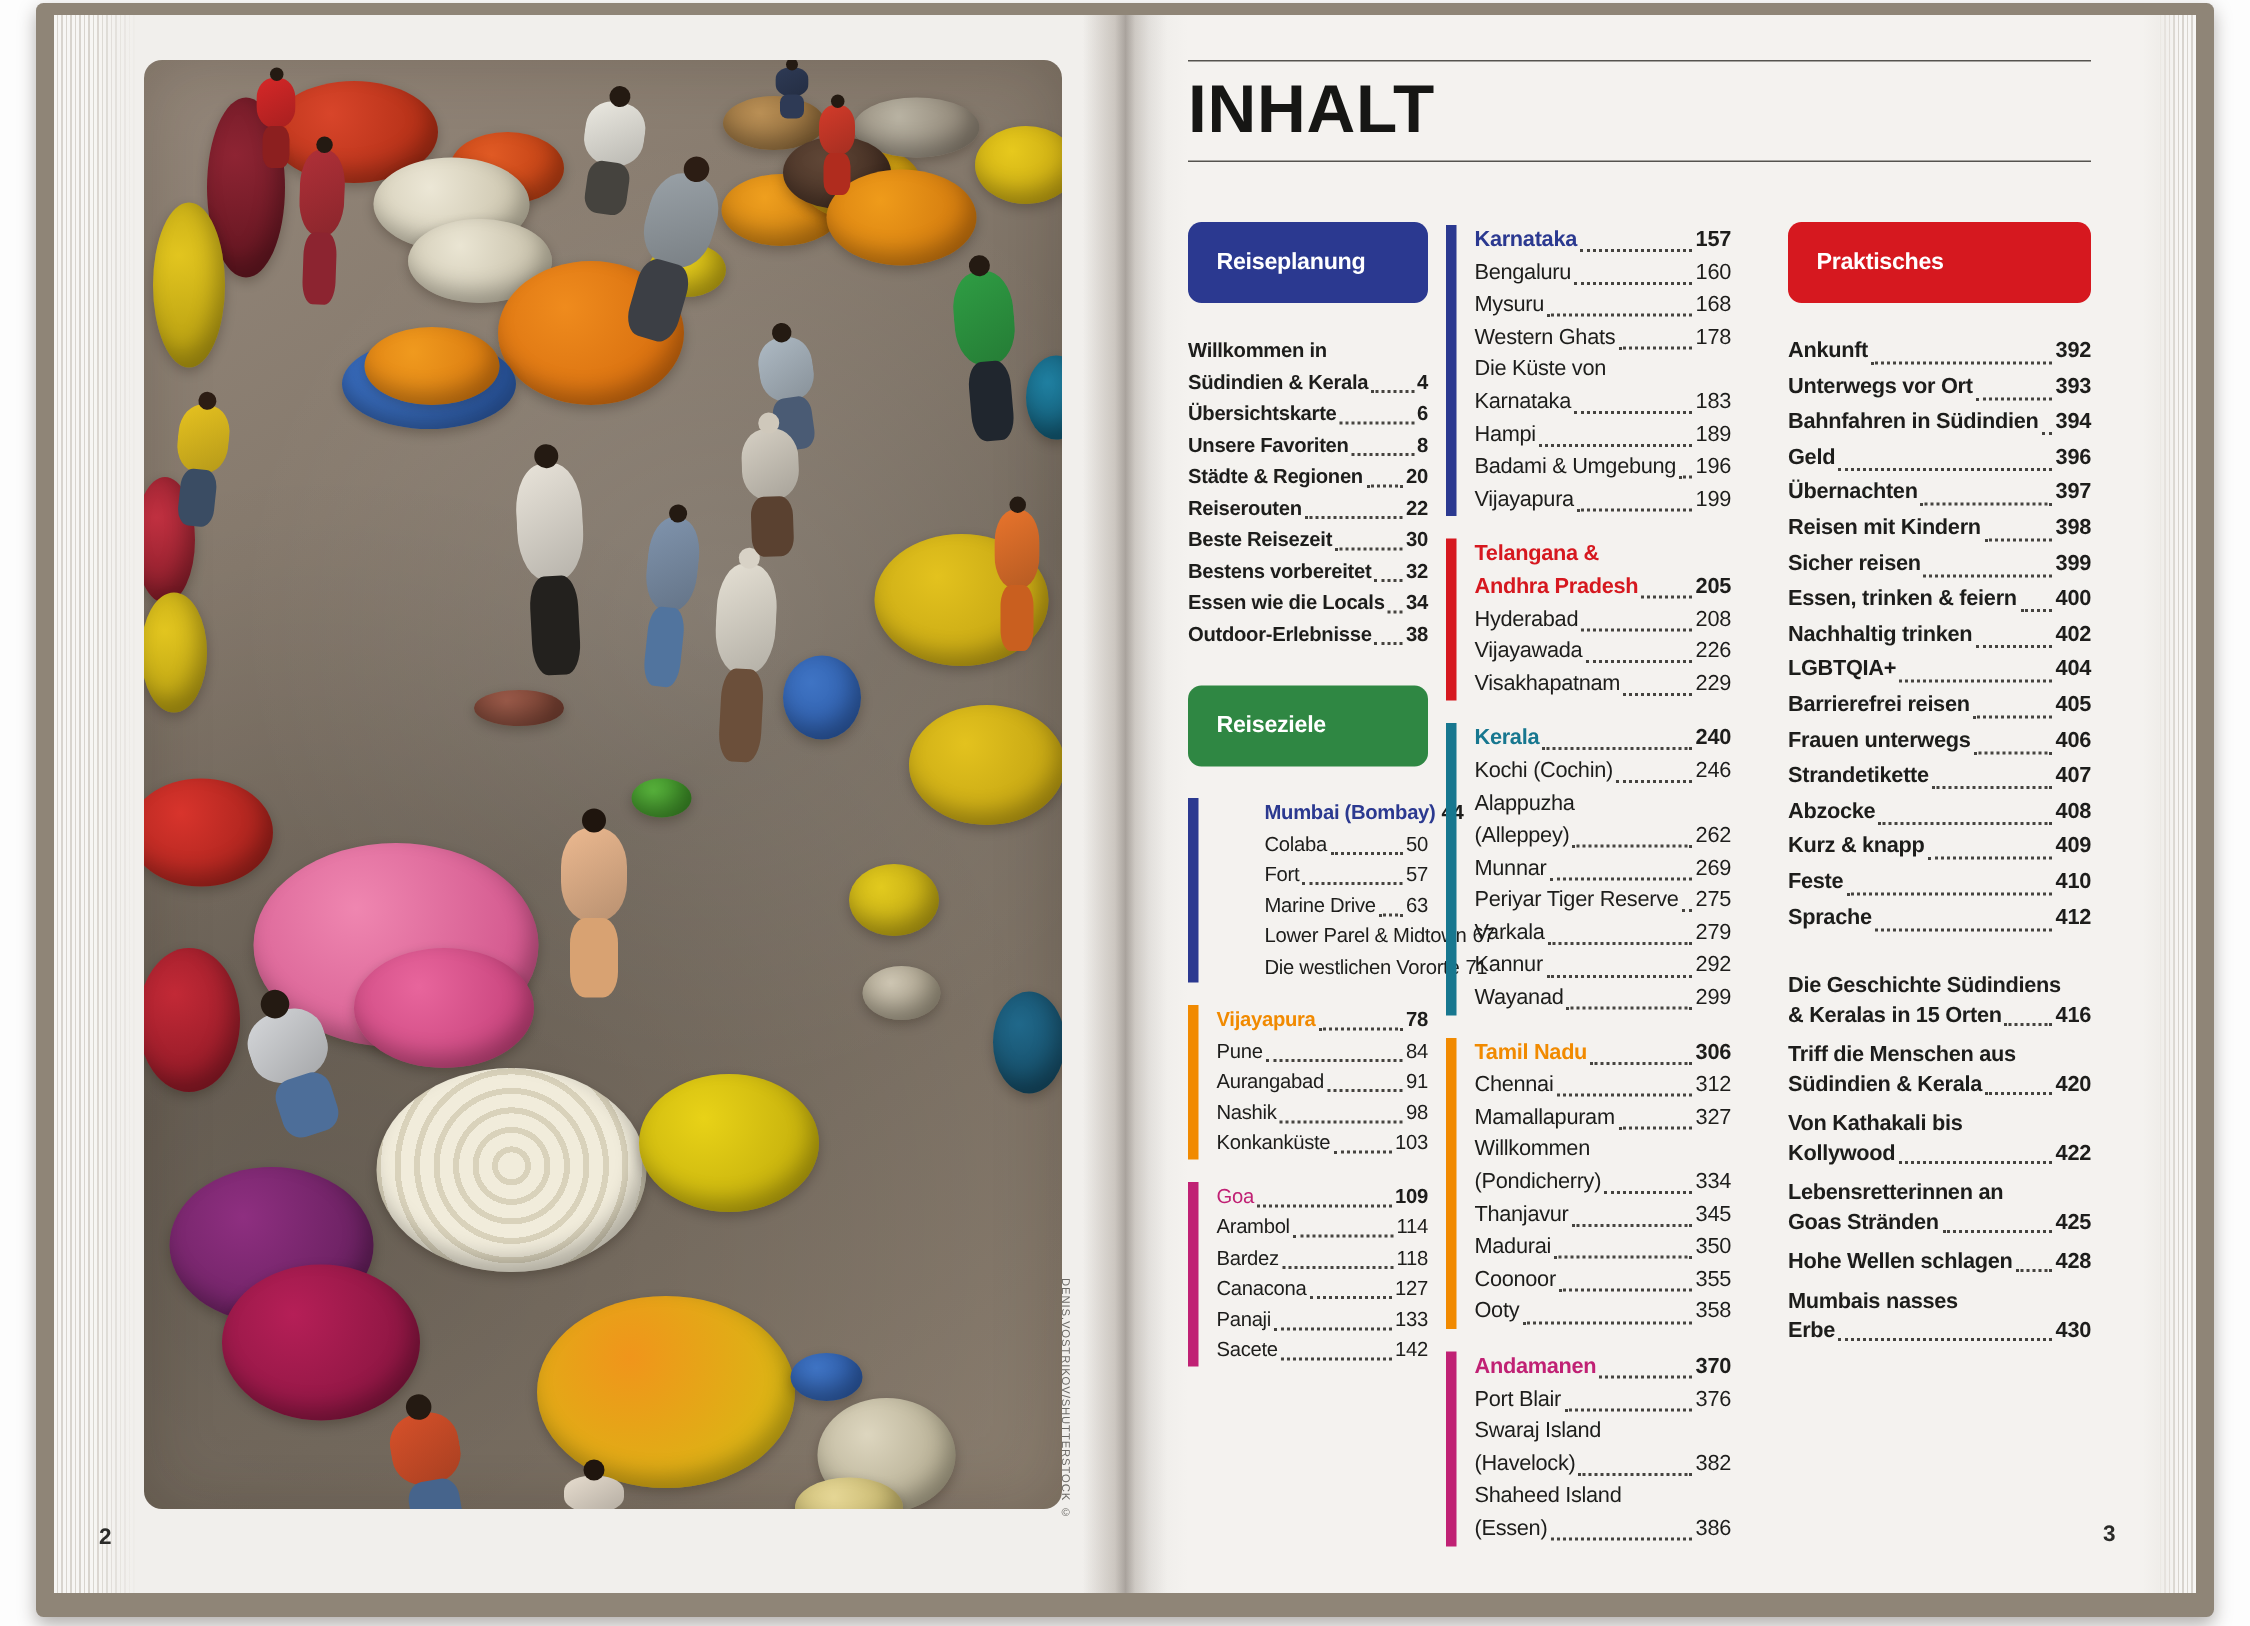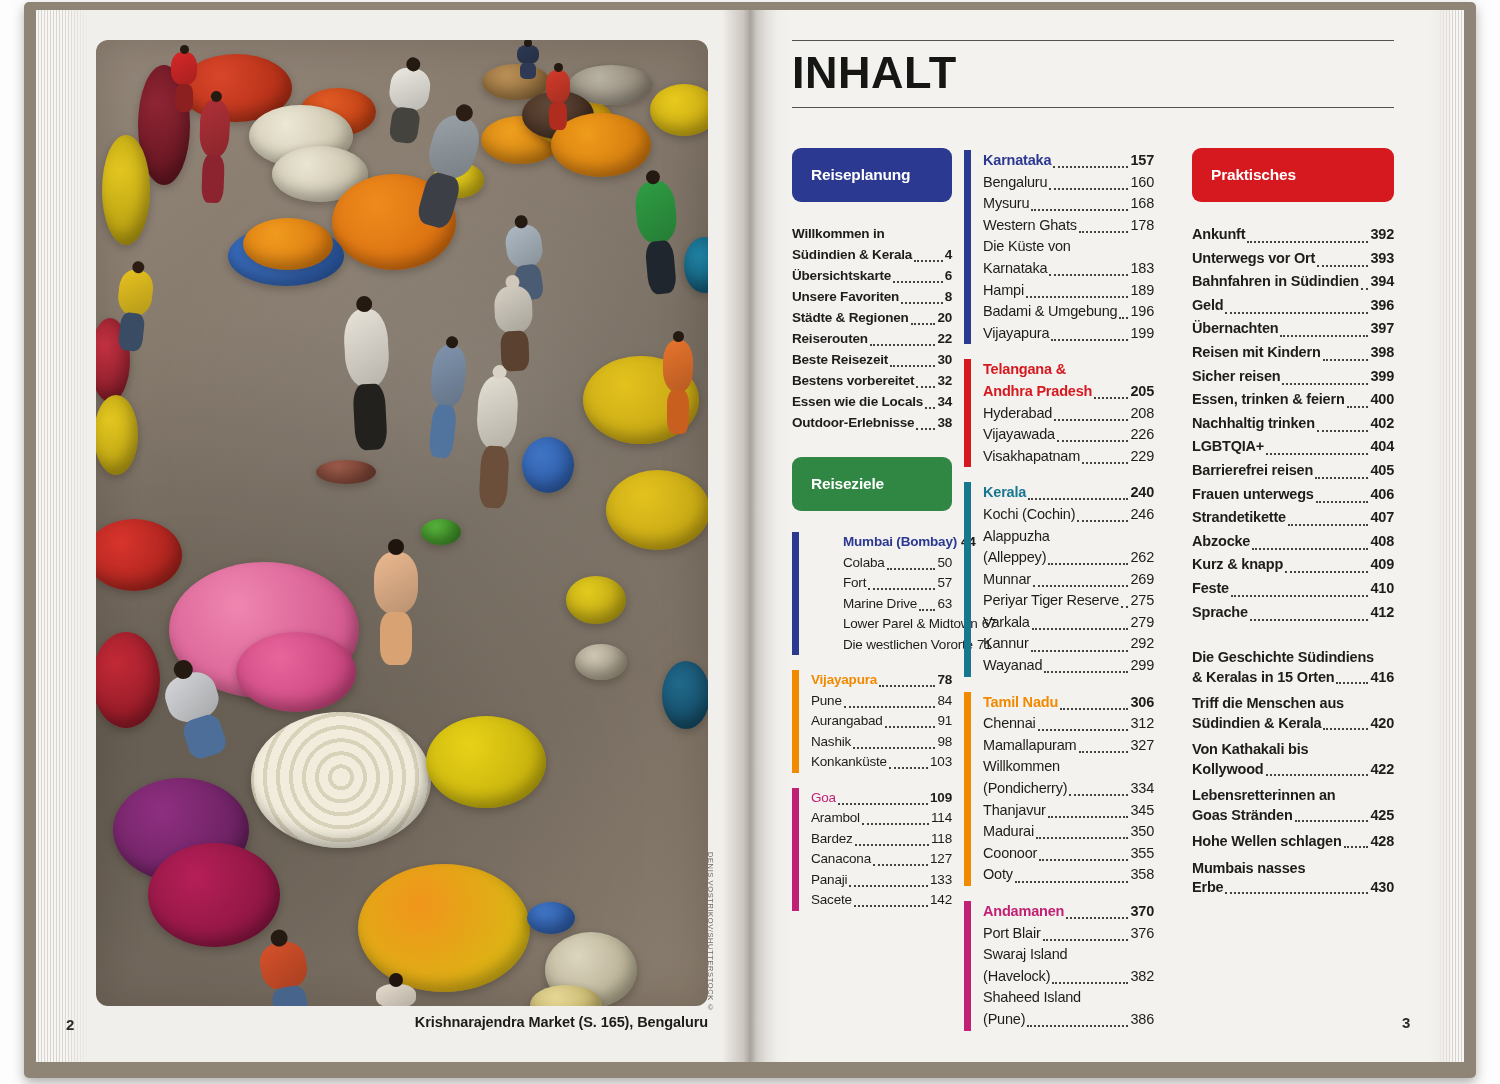--- a/index.html
+++ b/index.html
@@ -220,21 +220,20 @@
         <div class="torso" style="left: 0px; top: 3.36px; width: 22px; height: 19px; background: linear-gradient(150deg, rgb(46, 58, 85), rgba(0, 0, 0, 0.22)), rgb(46, 58, 85);"></div>
         <div class="legs" style="left: 3.08px; top: 21.36px; width: 15.84px; height: 16px; background: rgb(46, 58, 85);"></div>
         <div class="head" style="width: 8px; height: 8px; left: 7px; top: -2.8px; background: rgb(36, 26, 18);"></div>
       </div>
       <div class="person" style="left: 450px; top: 26px; width: 24px; height: 64px; transform: rotate(0deg);">
         <div class="torso" style="left: 0px; top: 3.78px; width: 24px; height: 33px; background: linear-gradient(150deg, rgb(211, 59, 42), rgba(0, 0, 0, 0.22)), rgb(211, 59, 42);"></div>
         <div class="legs" style="left: 3.36px; top: 35.78px; width: 17.28px; height: 28px; background: rgb(176, 44, 30);"></div>
         <div class="head" style="width: 9px; height: 9px; left: 7.5px; top: -3.15px; background: rgb(36, 26, 18);"></div>
       </div>
     </div>
-  <div class="photo-caption">Krishnarajendra Market (S. 165), Bengaluru</div>
   <div class="photo-credit">DENIS.VOSTRIKOV/SHUTTERSTOCK ©</div>
   <div class="pagenum pn-l">2</div>
 
   <div class="title-block">
     <div class="rule"></div>
     <div class="inhalt">INHALT</div>
     <div class="rule"></div>
   </div>
 
   <div class="columns">
@@ -564,21 +563,21 @@
             <span class="pg">376</span>
           </div>
           <div class="line item">Swaraj Island</div>
           <div class="row line item">
             <span class="lbl">(Havelock)</span>
             <span class="dots"></span>
             <span class="pg">382</span>
           </div>
           <div class="line item">Shaheed Island</div>
           <div class="row line item">
-            <span class="lbl">(Pune)</span>
+            <span class="lbl">(Essen)</span>
             <span class="dots"></span>
             <span class="pg">386</span>
           </div>
         </div>
       </div>
     <div class="col c3" id="col2">
         <div class="banner" style="background: rgb(214, 24, 31);">Praktisches</div>
         <div class="plainlist wide">
           <div class="entry">
             <div class="row line item">

